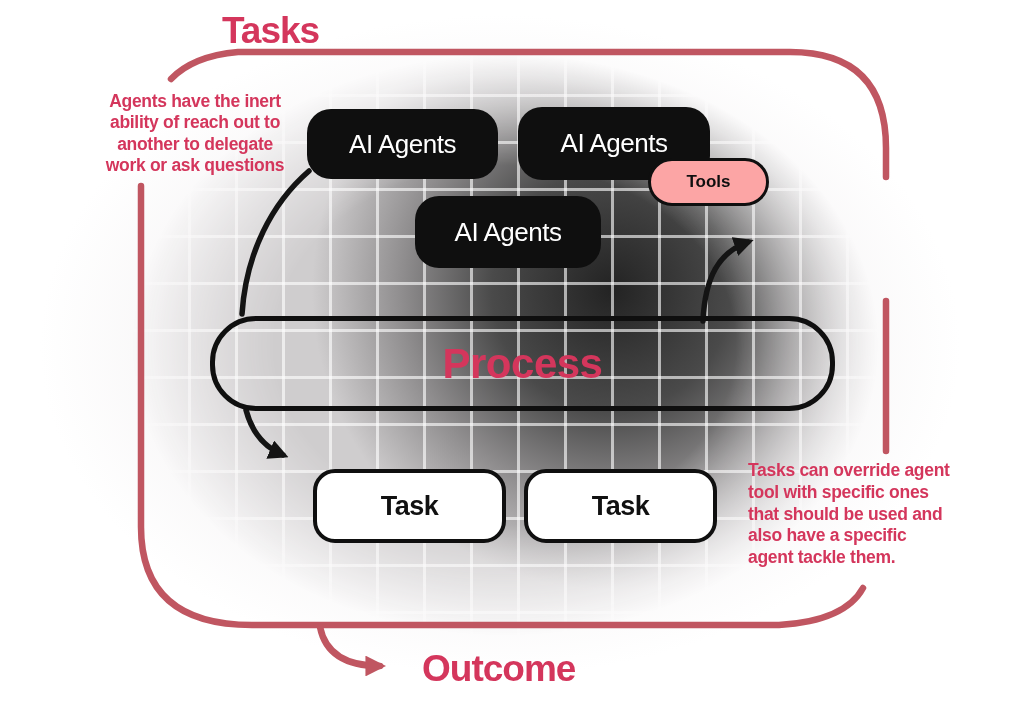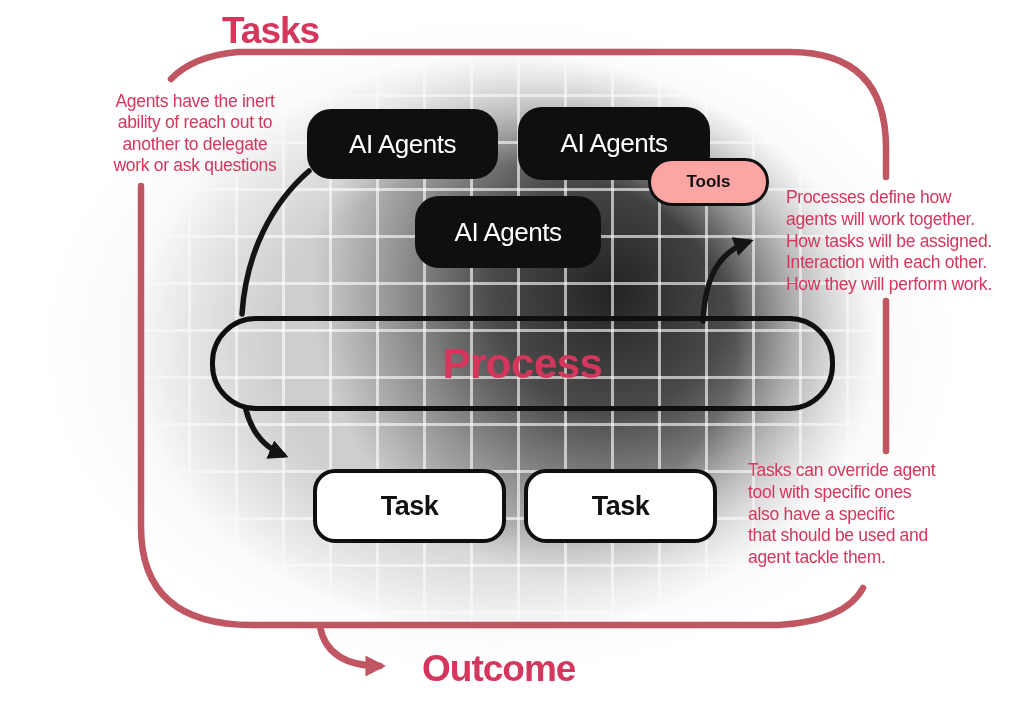--- a/index.html
+++ b/index.html
@@ -43,21 +43,21 @@
     color:var(--pink);font-weight:700;font-size:42px;letter-spacing:-0.5px;
   }
   .task-box{
     background:#ffffff;border:4px solid var(--box-black);border-radius:22px;color:#111111;
     font-weight:700;font-size:27px;letter-spacing:-0.5px;align-items:center;
   }
   .big-label{
     position:absolute;z-index:3;color:var(--pink);font-weight:700;font-size:37px;letter-spacing:-1px;
   }
   .note{
-    position:absolute;z-index:3;color:var(--pink);font-weight:400;font-size:17.5px;
+    position:absolute;z-index:3;color:var(--pink);font-weight:700;font-size:17.5px;
     letter-spacing:-0.3px;line-height:21.8px;white-space:nowrap;
   }
   .note.centered{text-align:center;}
   .note div{white-space:nowrap;}
 
   
   #agents1{left:307px;top:109px;width:191px;height:70px;}
   #agents2{left:518px;top:107px;width:192px;height:73px;}
   #agents3{left:415px;top:196px;width:186px;height:72px;}
   #tools  {left:648px;top:158px;width:121px;height:48px;}
@@ -129,29 +129,22 @@
     <span>Task</span>
   </div>
 
   <div class="note centered" id="note-left">
     <div>Agents have the inert</div>
     <div>ability of reach out to</div>
     <div>another to delegate</div>
     <div>work or ask questions</div>
   </div>
 
-  <div class="note" id="note-right-top">
-    <div>Processes define how</div>
-    <div>agents will work together.</div>
-    <div>How tasks will be assigned.</div>
-    <div>Interaction with each other.</div>
-    <div>How they will perform work.</div>
-  </div>
 
   <div class="note" id="note-right-bottom">
     <div>Tasks can override agent</div>
     <div>tool with specific ones</div>
+    <div>that should be used and</div>
     <div>also have a specific</div>
-    <div>that should be used and</div>
     <div>agent tackle them.</div>
   </div>
 
 </div>
 
 </body></html>

